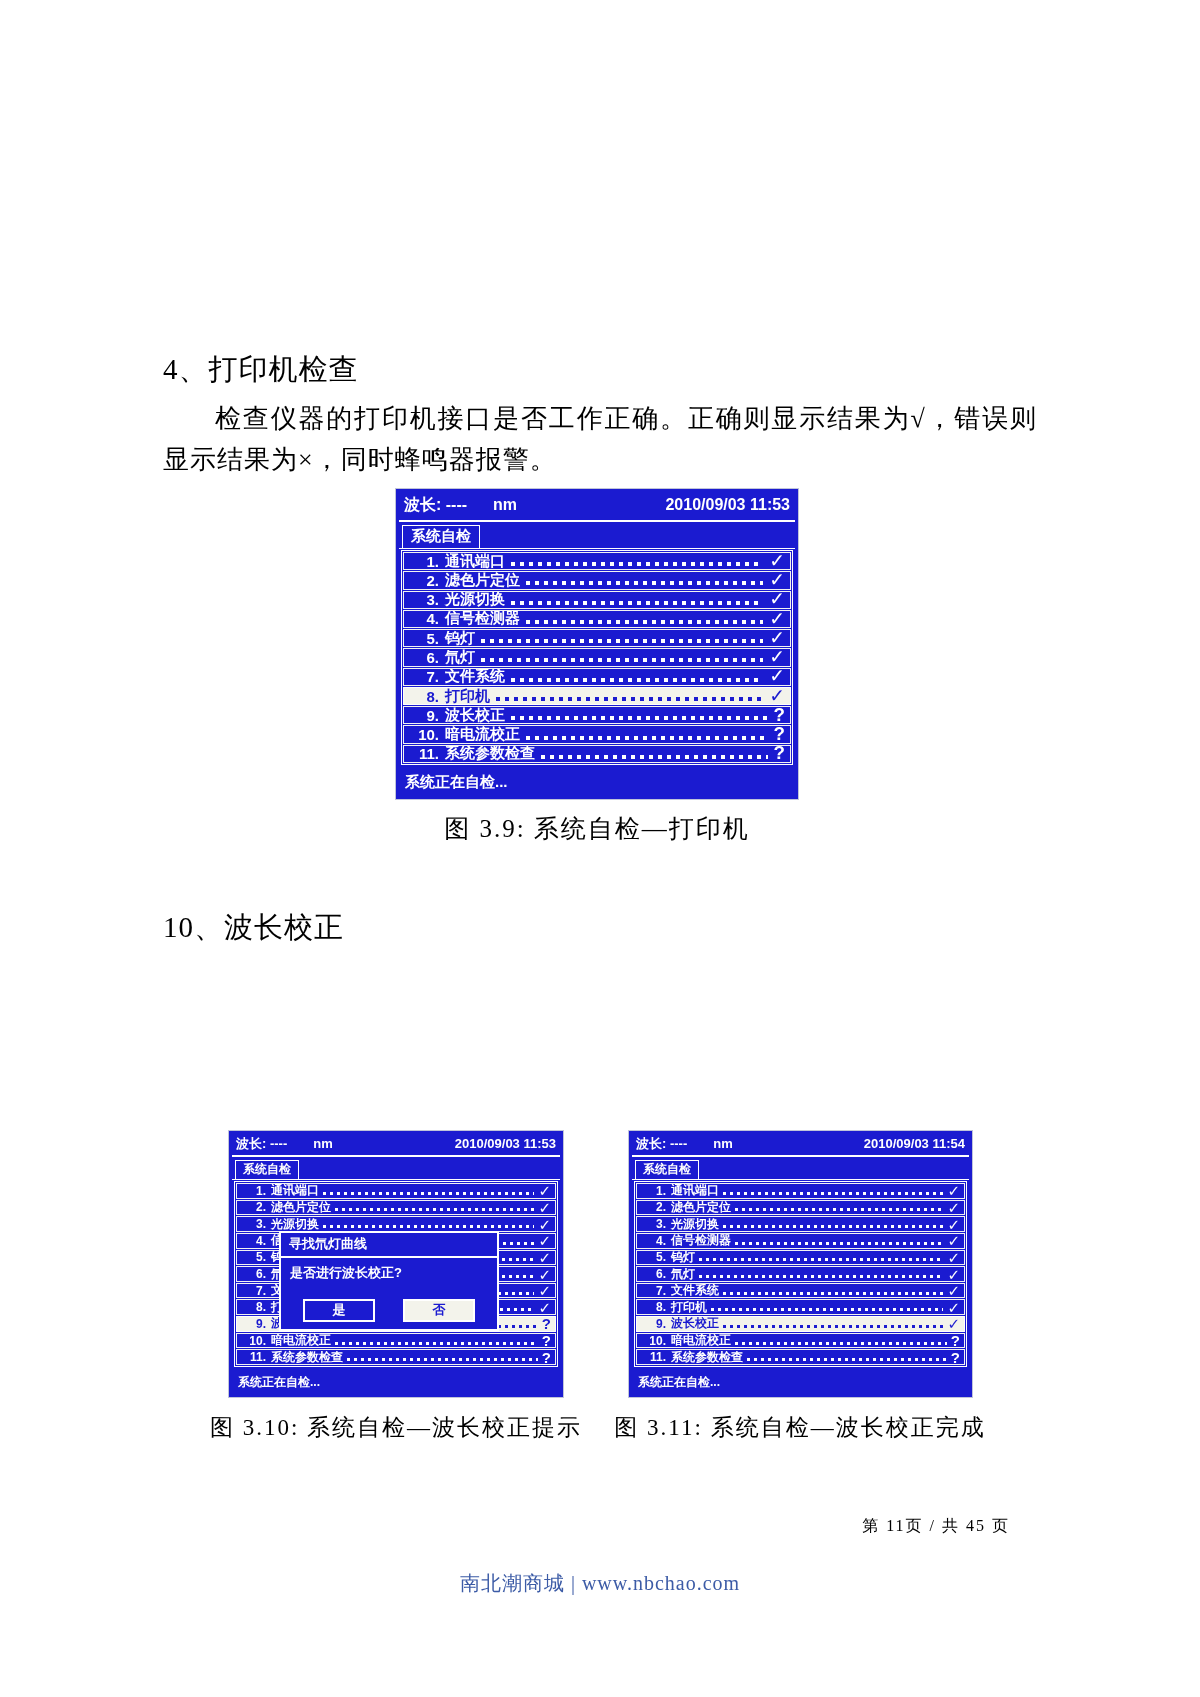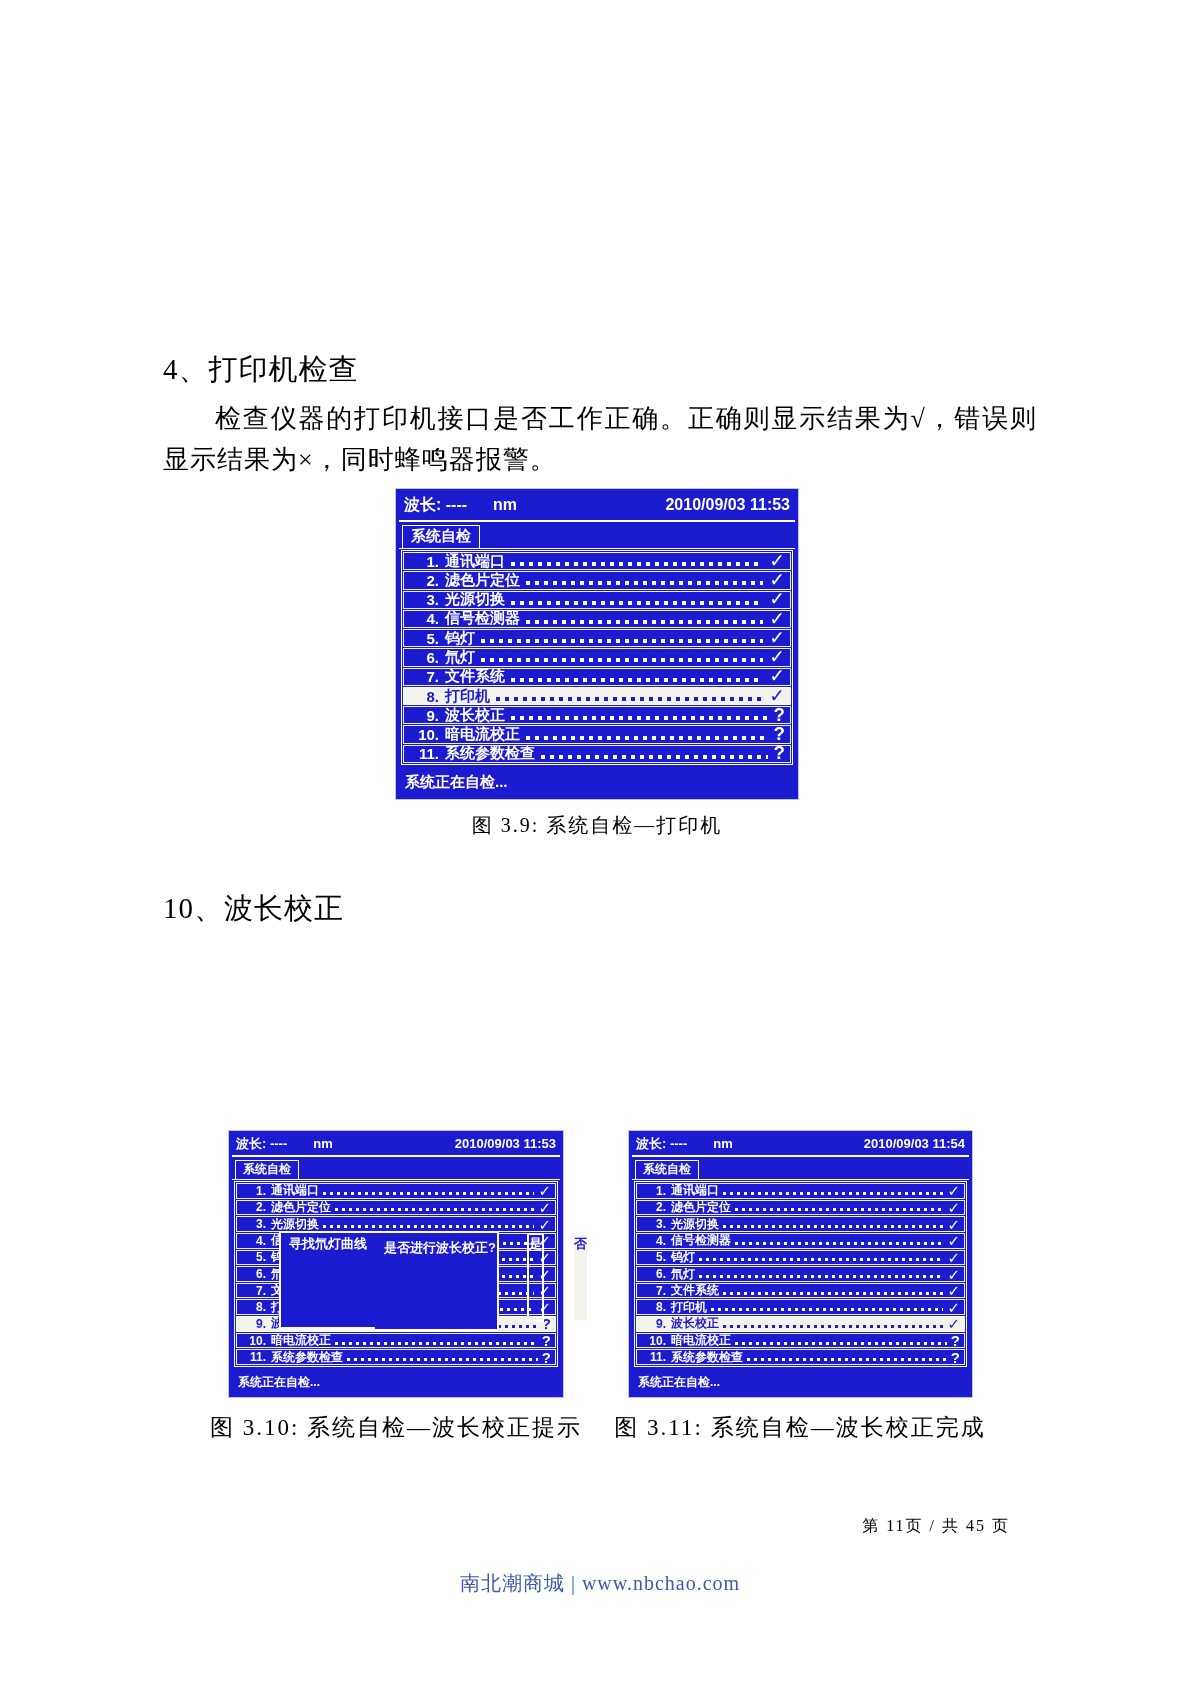--- a/index.html
+++ b/index.html
@@ -64,21 +64,21 @@
   .screen-sm .scr-tab{font-size:12px;padding:0 7px 1px;}
   .screen-sm .scr-row{font-size:12px;padding:0 4px;}
   .screen-sm .scr-row .num{width:25px;margin-right:5px;}
   .screen-sm .scr-row .dots{height:3px;margin:5px 4px 0;
     background:repeating-linear-gradient(90deg,currentColor 0 3px,transparent 3px 7px);}
   .screen-sm .scr-status{height:22px;font-size:12px;}
   
   .dialog{
     position:absolute;left:50px;top:100px;width:220px;height:100px;
     background:var(--screen-blue,#1b1bd0);border:2px solid #fff;
-    box-sizing:border-box;display:flex;flex-direction:row;z-index:5;
+    box-sizing:border-box;display:flex;flex-direction:column;z-index:5;
   }
   .dialog-title{flex:0 0 auto;padding:2px 8px 3px;border-bottom:2px solid #fff;font-size:13px;}
   .dialog-msg{flex:1 0 auto;padding:6px 9px 0;font-size:13px;}
   .dialog-buttons{flex:0 0 auto;display:flex;gap:28px;padding:0 22px 7px;}
   .btn{flex:1 1 0;text-align:center;border:2px solid #fff;padding:0 0 1px;font-size:13px;}
   .btn-no{background:var(--highlight-row,#f3f3eb);color:var(--screen-blue,#1b1bd0);}
   
   .page-number{position:absolute;left:700px;top:1516px;width:310px;text-align:right;font-size:16px;letter-spacing:2px;}
   .site-footer{position:absolute;left:0;top:1570px;width:100%;text-align:center;
     font-size:20px;color:var(--site-link,#3c5ba6);letter-spacing:1px;}
@@ -163,23 +163,23 @@
         </div>
         <div class="scr-row">
           <span class="num">11.</span>
           <span class="lab">系统参数检查</span>
           <span class="dots"></span>
           <span class="res">?</span>
         </div>
       </div>
     <div class="scr-status">系统正在自检...</div>
   </div>
-  <div class="caption" style="left:395px;width:404px;top:812px;font-size:20px">图 3.9: 系统自检—打印机</div>
-
-  <div class="heading" style="top:889px">10、波长校正</div>
+  <div class="caption" style="left:395px;width:404px;top:812px;font-size:25px">图 3.9: 系统自检—打印机</div>
+
+  <div class="heading" style="top:908px">10、波长校正</div>
 
   <div class="screen screen-sm" style="left:228px;top:1130px;width:336px;height:268px">
     <div class="scr-header">
       <span>波长: ----</span>
       <span class="unit">nm</span>
       <span class="datetime">2010/09/03 11:53</span>
     </div>
     <div class="scr-tabrow">
       <span class="scr-tab">系统自检</span>
     </div>

